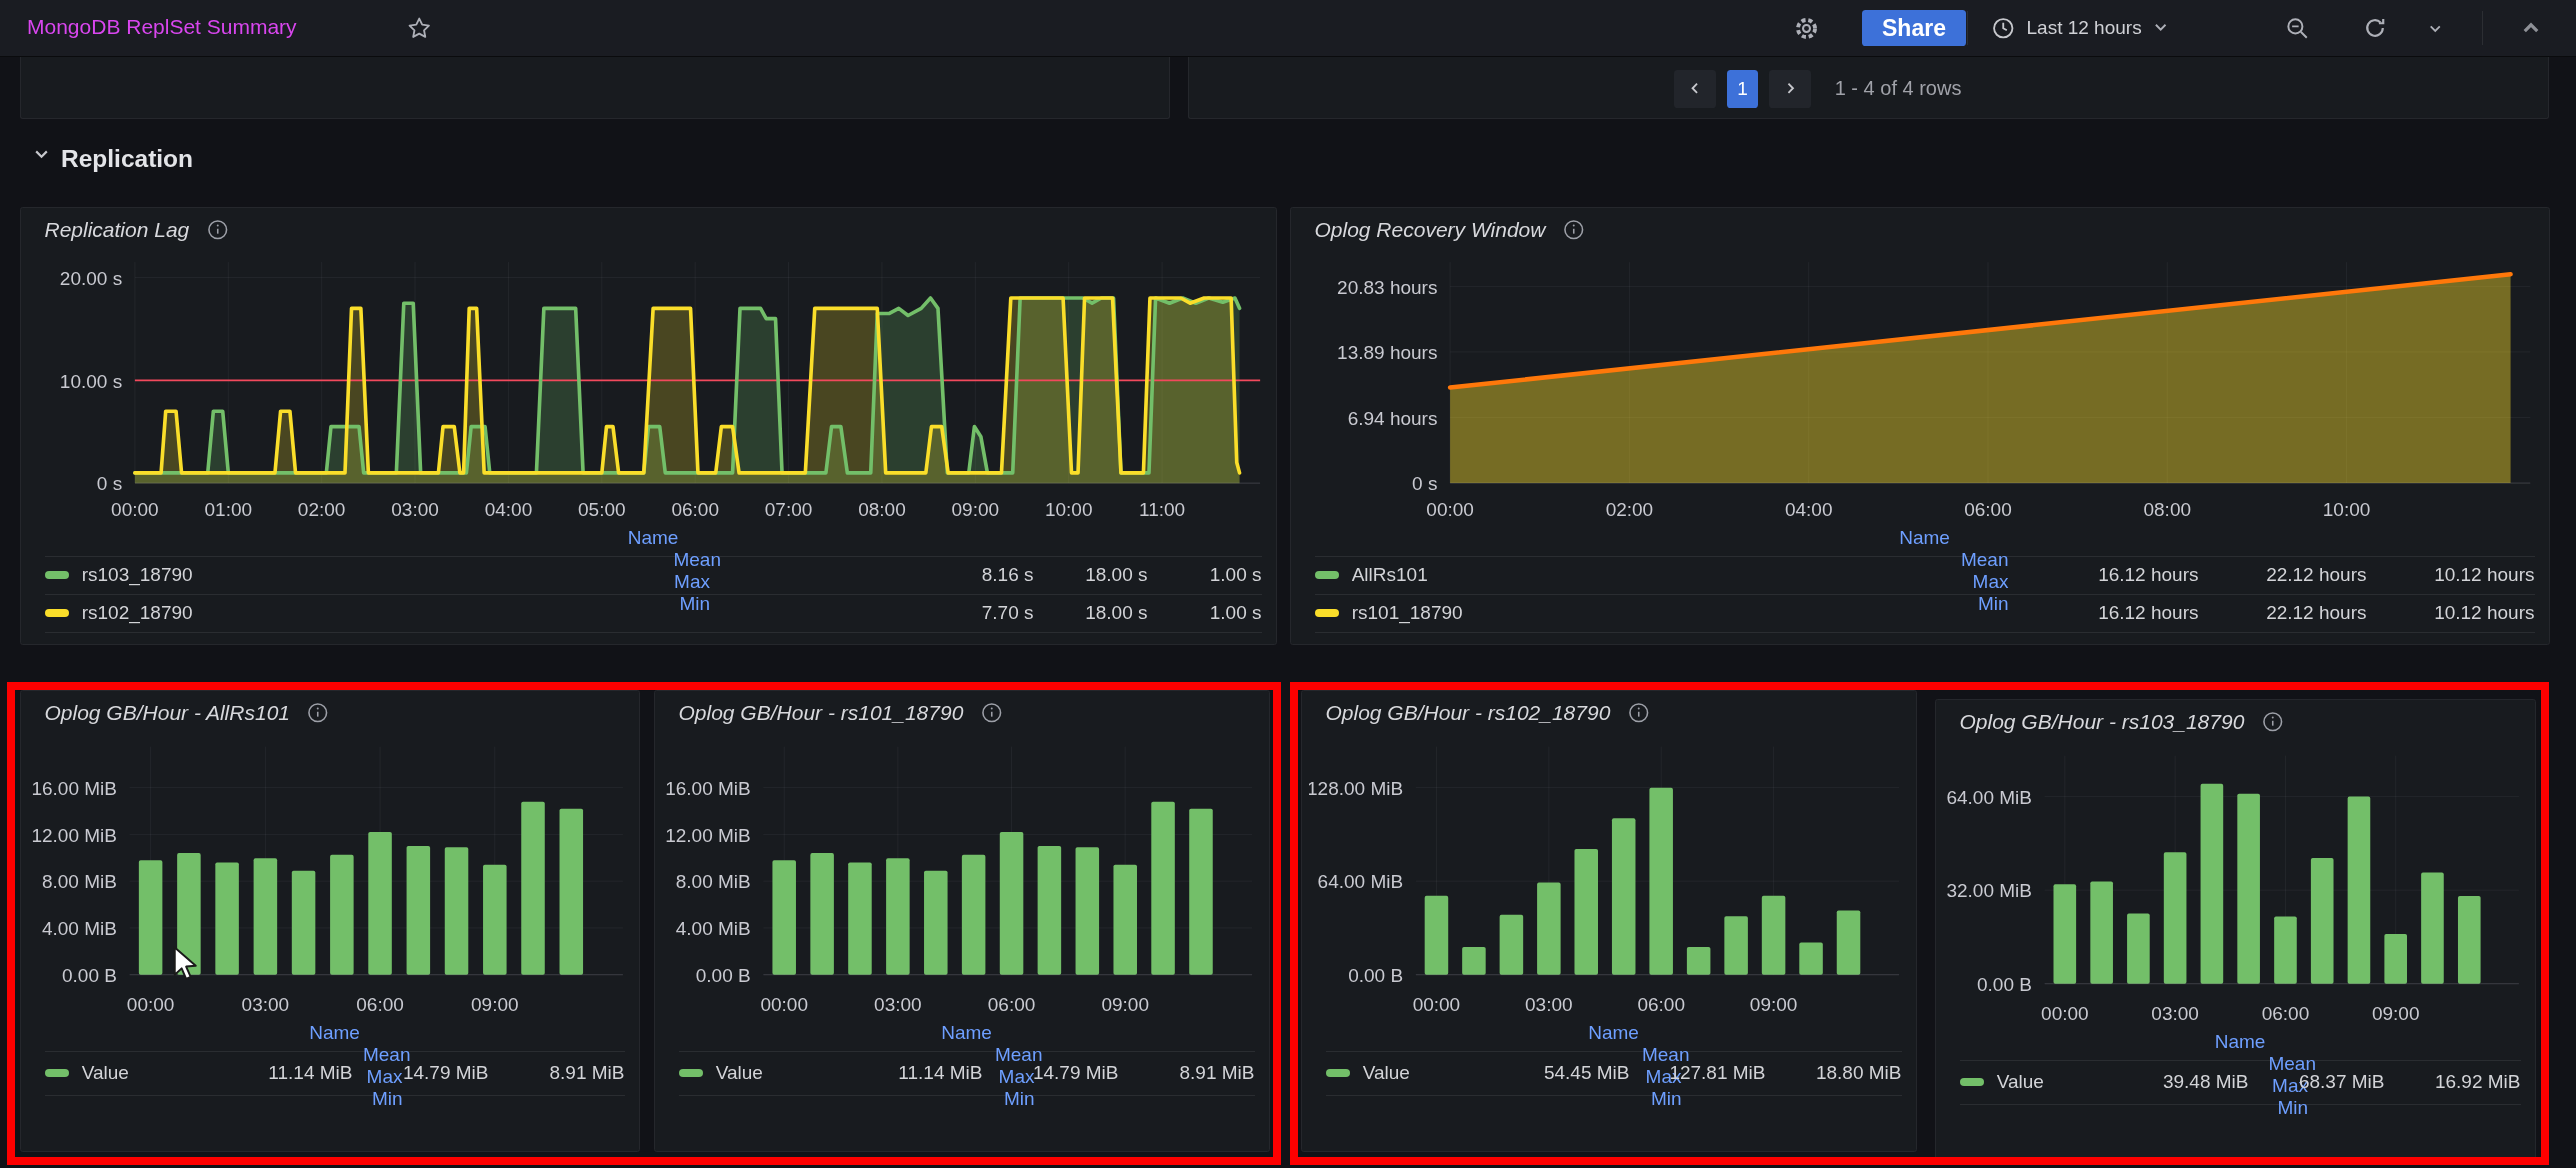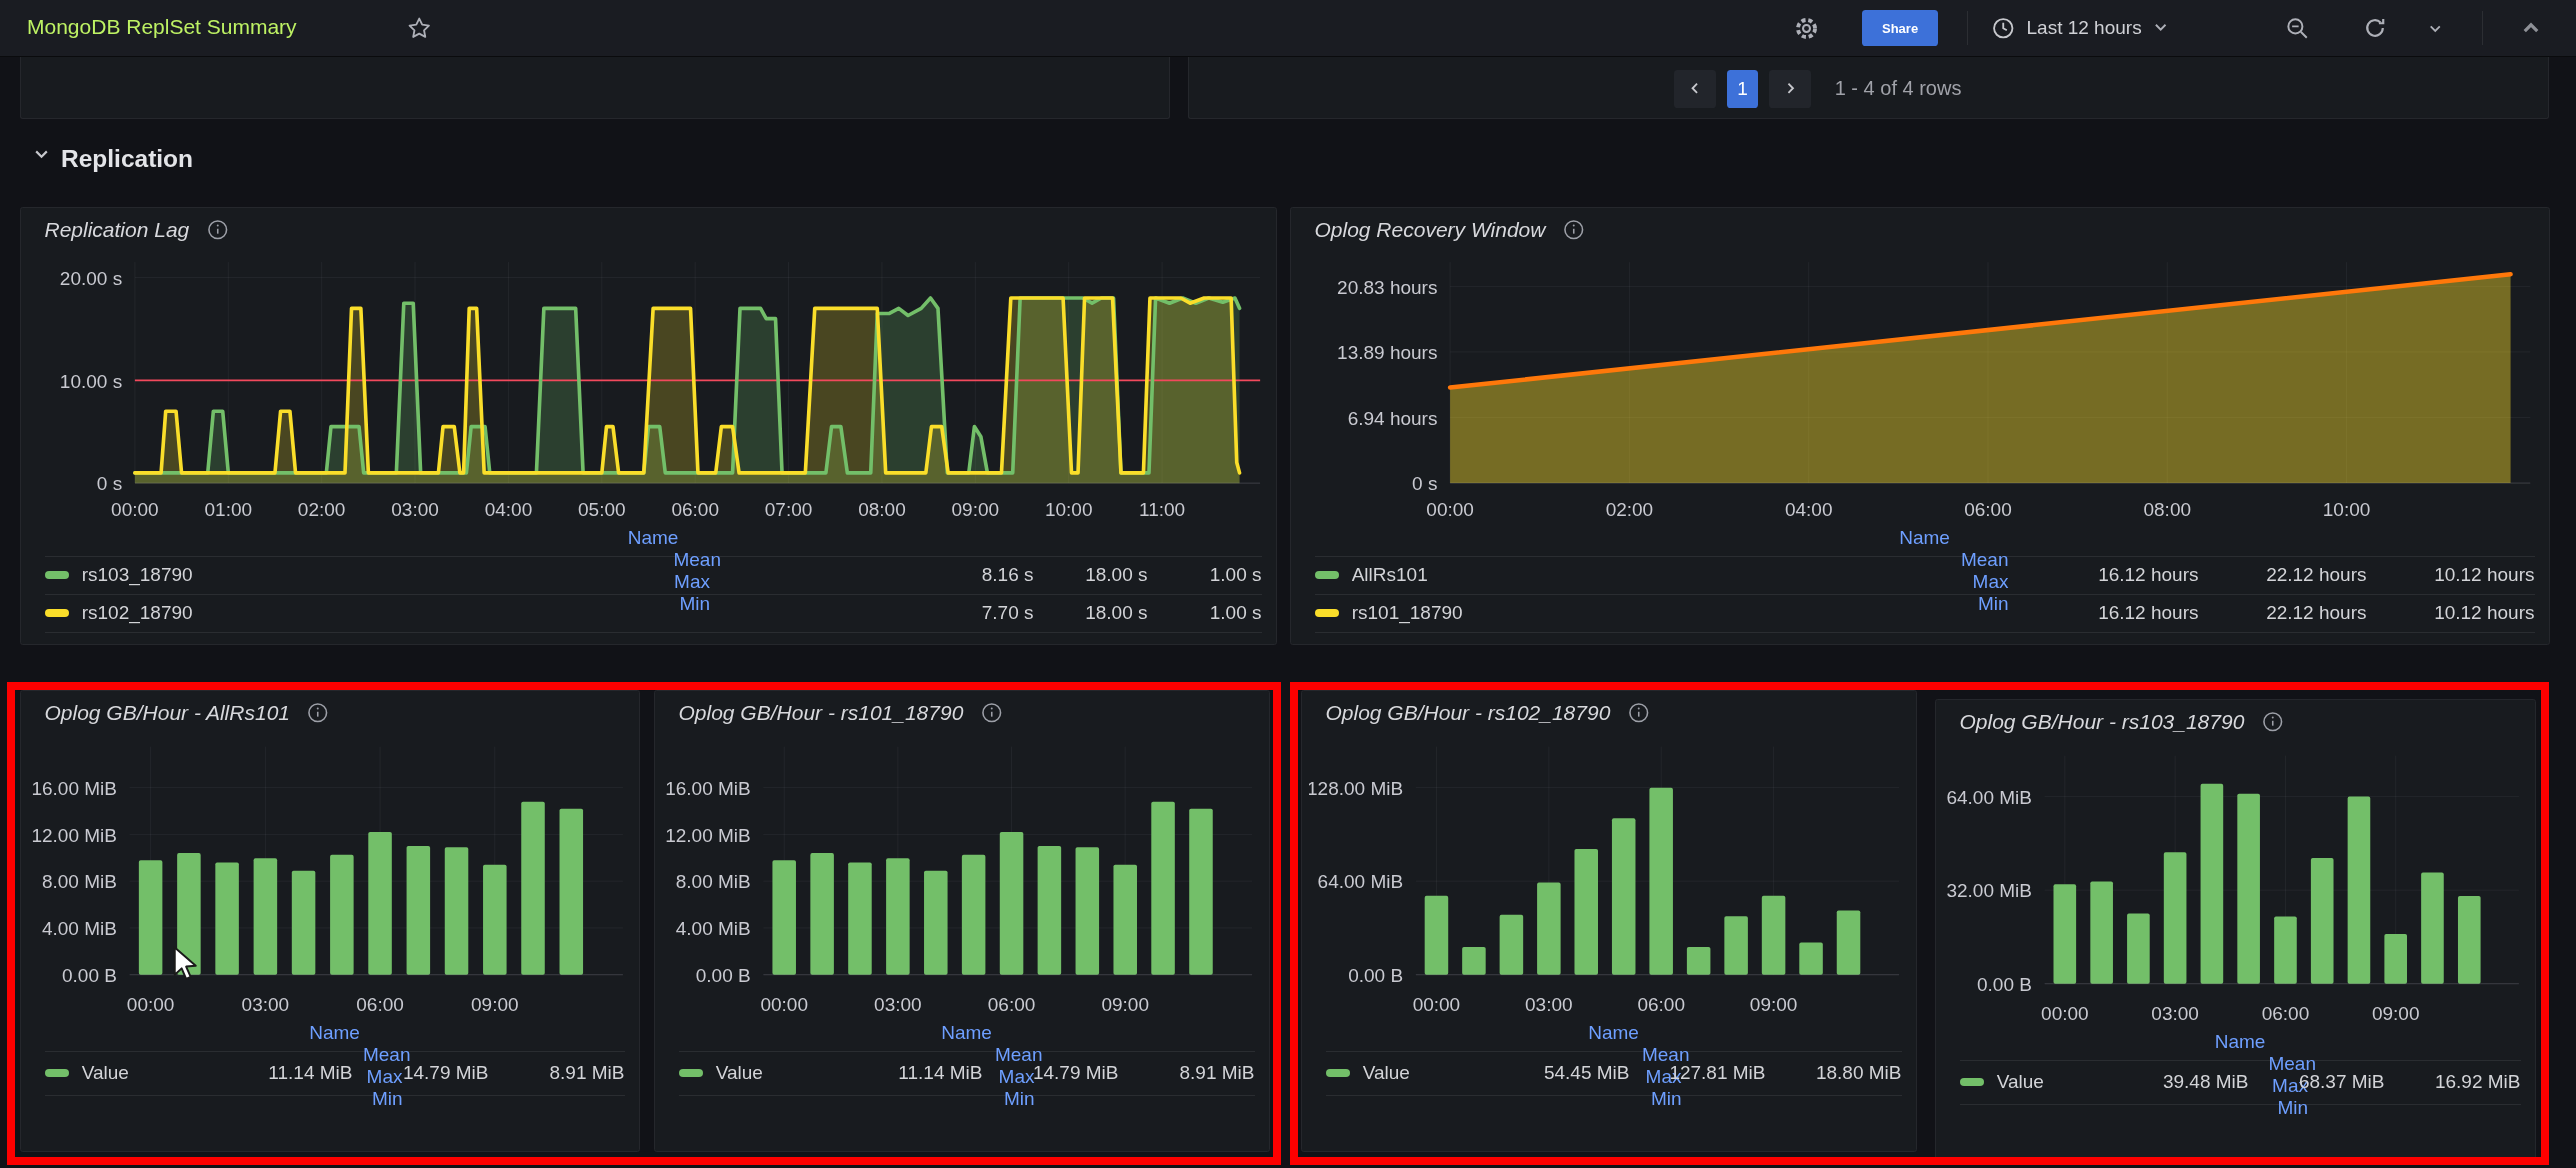--- a/index.html
+++ b/index.html
@@ -1,25 +1,25 @@
 <!DOCTYPE html>
 <html style="font-size:14.5px"><head>
 <meta charset="utf-8">
 <style>
   html,body{margin:0;padding:0;background:#0c0d0f;}
   .stage{position:relative;width:2576px;height:1168px;background:#111217;overflow:hidden;
          font-family:"Liberation Sans",sans-serif;color:#ccccdc;}
   
   .navbar{position:absolute;left:0;top:0;width:2576px;height:56px;background:#1a1c22;
           border-bottom:0.9px solid #0a0b0d;}
-  .nav-title{position:absolute;left:27px;top:15.4px;font-size:21px;color:#bef264;white-space:nowrap;}
+  .nav-title{position:absolute;left:27px;top:15.4px;font-size:21px;color:#d946ef;white-space:nowrap;}
   .icon-btn{position:absolute;top:8.2px;width:40px;height:40px;display:flex;align-items:center;
             justify-content:center;color:#aeb0b8;border-radius:3.6px;}
   .share-btn{position:absolute;left:1862px;top:10px;height:36px;padding:0 20px;background:#3d71d9;
-             color:#fff;font-size:13px;font-weight:700;border:none;border-radius:3.6px;
+             color:#fff;font-size:23px;font-weight:700;border:none;border-radius:3.6px;
              display:flex;align-items:center;}
   .v-div{position:absolute;top:11px;width:0.9px;height:34px;background:#2c2e33;}
   .time-picker{position:absolute;left:1991px;top:0;height:56px;display:flex;align-items:center;
                gap:11px;color:#c7c8cd;}
   .time-picker .label{font-size:19px;color:#d0d1d6;}
   
   .panel{position:absolute;background:#181b1f;border:0.9px solid #25272c;border-radius:2.7px;
          box-sizing:border-box;}
   .partial{border-top:none;border-radius:0 0 2.7px 2.7px;}
   .pager{position:absolute;display:flex;align-items:center;gap:11px;}

